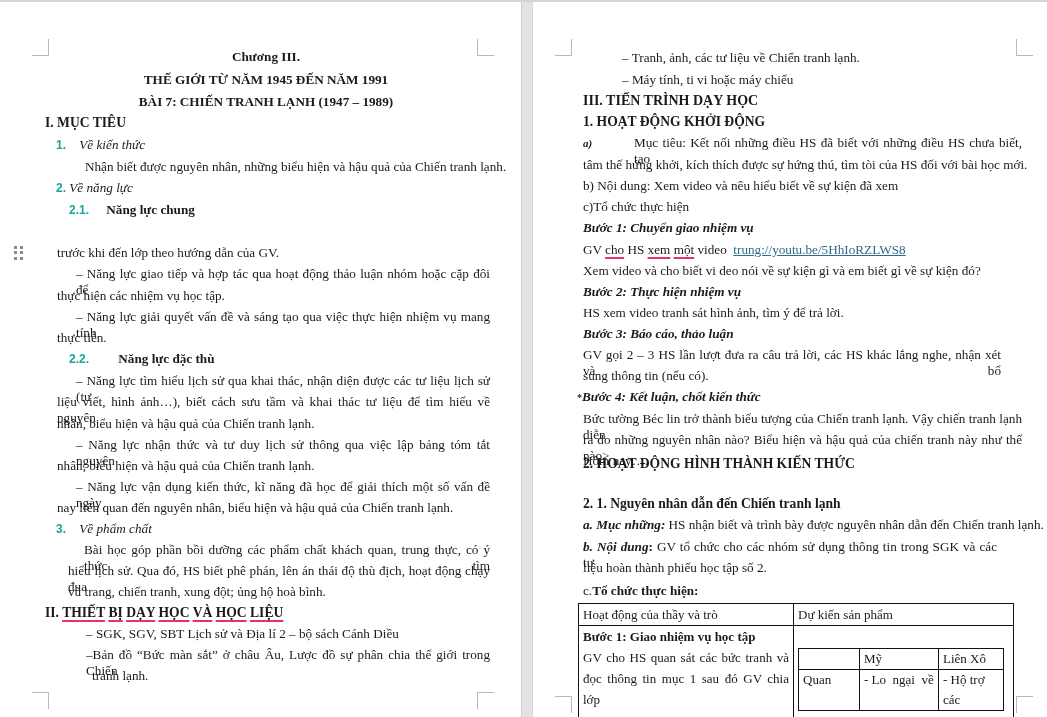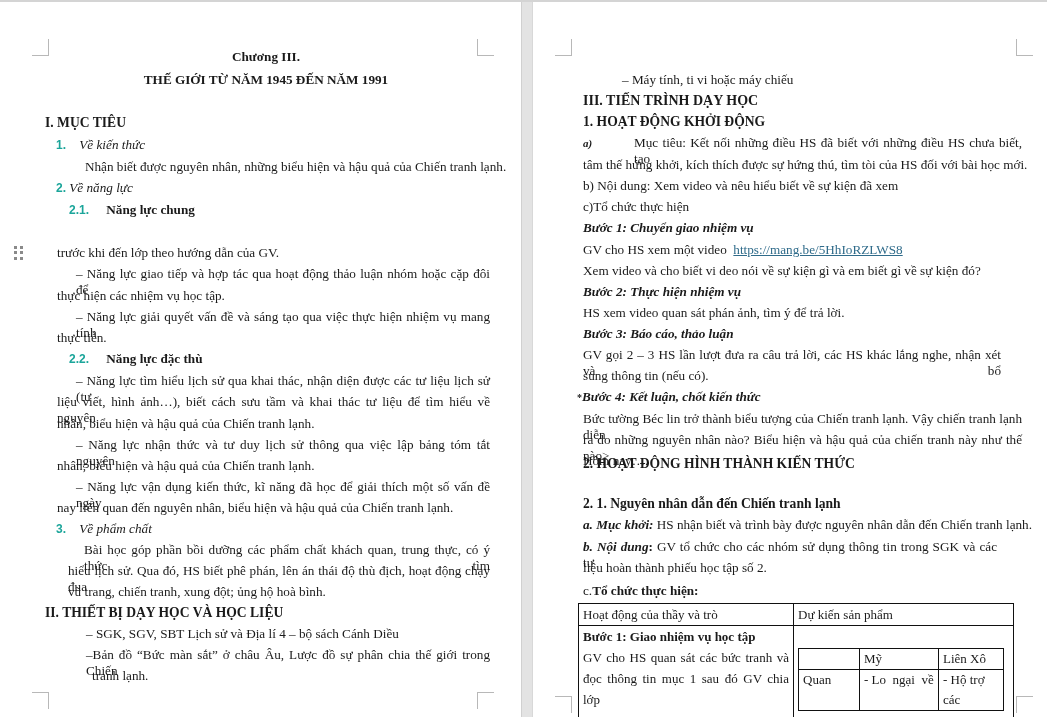--- a/index.html
+++ b/index.html
@@ -18,40 +18,41 @@
   .crop.br{border-left:1px solid #b8b8b8;border-top:1px solid #b8b8b8;}
   .drag-handle{position:absolute;left:14px;top:246px;width:10px;height:14px;
      display:grid;grid-template-columns:4px 4px;gap:2px 2px;}
   .drag-handle i{display:block;width:3px;height:3px;background:#8a8a8a;}
   .ln{position:absolute;white-space:nowrap;font-size:13.2px;line-height:16px;}
   .j{text-align:justify;text-align-last:justify;white-space:normal;}
   .b{font-weight:bold;}
   .it{font-style:italic;}
   .c{text-align:center;}
   .num{color:#1ba59a;font-family:"Liberation Sans","DejaVu Sans",sans-serif;font-weight:bold;font-size:12px;}
-  .sq{text-decoration-color:#e8306a;text-decoration-thickness:2px;text-underline-offset:3px;text-align:center;}
+  .sq{text-decoration:underline;text-decoration-color:#e8306a;text-decoration-thickness:2px;text-underline-offset:3px;text-align:center;}
   .link{color:#2f6b8a;text-decoration:underline;}
   table.tbl{position:absolute;border-collapse:collapse;font-size:13px;}
   table.tbl td{border:1.5px solid #111;vertical-align:top;padding:0 4px;line-height:21px;}
   table.inner{border-collapse:collapse;font-size:13px;}
   table.inner td{border:1.5px solid #111;padding:0 4px;line-height:20px;}
 </style>
 </head>
 <body>
 
 <div class="topline"></div>
 
 <div id="page1" class="page">
   <div class="crop tl" style="left:32px;top:37px;"></div>
   <div class="crop tr" style="left:477px;top:37px;"></div>
   <div class="crop bl" style="left:32px;top:690px;"></div>
   <div class="crop br" style="left:477px;top:690px;"></div>
 
   <div class="ln b c" style="left:46px;width:440px;top:47px;">Chương III.</div>
   <div class="ln b c" style="left:46px;width:440px;top:70px;">THẾ GIỚI TỪ NĂM 1945 ĐẾN NĂM 1991</div>
+  <div class="ln b c" style="left:46px;width:440px;top:92px;">BÀI 7: CHIẾN TRANH LẠNH (1947 – 1989)</div>
 
   <div class="ln b" style="left:45px;top:113px;font-size:13.6px;">I. MỤC TIÊU</div>
 
   <div class="ln" style="left:56px;top:135px;">
     <span class="num">1.</span>
     <span class="it" style="margin-left:10px;">Về kiến thức</span>
   </div>
   <div class="ln" style="left:85px;top:157px;">Nhận biết được nguyên nhân, những biểu hiện và hậu quả của Chiến tranh lạnh.</div>
 
   <div class="ln" style="left:56px;top:178px;">
@@ -64,42 +65,42 @@
     <span class="b" style="margin-left:14px;">Năng lực chung</span>
   </div>
   <div class="ln" style="left:57px;top:243px;">trước khi đến lớp theo hướng dẫn của GV.</div>
   <div class="ln j" style="left:76px;width:414px;top:264px;">–   Năng lực giao tiếp và hợp tác qua hoạt động thảo luận nhóm hoặc cặp đôi để</div>
   <div class="ln" style="left:57px;top:286px;">thực hiện các nhiệm vụ học tập.</div>
   <div class="ln j" style="left:76px;width:414px;top:307px;">–   Năng lực giải quyết vấn đề và sáng tạo qua việc thực hiện nhiệm vụ mang tính</div>
   <div class="ln" style="left:57px;top:328px;">thực tiễn.</div>
 
   <div class="ln" style="left:69px;top:349px;">
     <span class="num">2.2.</span>
-    <span class="b" style="margin-left:14px;">Năng lực đặc thù</span>
+    <span class="b" style="margin-left:26px;">Năng lực đặc thù</span>
   </div>
   <div class="ln j" style="left:76px;width:414px;top:371px;">–   Năng lực tìm hiểu lịch sử qua khai thác, nhận diện được các tư liệu lịch sử (tư</div>
   <div class="ln j" style="left:57px;width:433px;top:392px;">liệu viết, hình ảnh…), biết cách sưu tầm và khai thác tư liệu để tìm hiểu về nguyên</div>
   <div class="ln" style="left:57px;top:414px;">nhân, biểu hiện và hậu quả của Chiến tranh lạnh.</div>
   <div class="ln j" style="left:76px;width:414px;top:435px;">–   Năng lực nhận thức và tư duy lịch sử thông qua việc lập bảng tóm tắt nguyên</div>
   <div class="ln" style="left:57px;top:456px;">nhân, biểu hiện và hậu quả của Chiến tranh lạnh.</div>
   <div class="ln j" style="left:76px;width:414px;top:477px;">–   Năng lực vận dụng kiến thức, kĩ năng đã học để giải thích một số vấn đề ngày</div>
   <div class="ln" style="left:57px;top:498px;">nay liên quan đến nguyên nhân, biểu hiện và hậu quả của Chiến tranh lạnh.</div>
 
   <div class="ln" style="left:56px;top:519px;">
     <span class="num">3.</span>
     <span class="it" style="margin-left:10px;">Về phẩm chất</span>
   </div>
   <div class="ln j" style="left:84px;width:406px;top:540px;">Bài học góp phần bồi dưỡng các phẩm chất khách quan, trung thực, có ý thức tìm</div>
   <div class="ln j" style="left:68px;width:422px;top:561px;">hiểu lịch sử. Qua đó, HS biết phê phán, lên án thái độ thù địch, hoạt động chạy đua</div>
   <div class="ln" style="left:68px;top:582px;">vũ trang, chiến tranh, xung đột; ủng hộ hoà bình.</div>
 
   <div class="ln b" style="left:45px;top:603px;font-size:13.6px;">
     <span>II. </span><span class="sq">THIẾT</span> <span class="sq">BỊ</span> <span class="sq">DẠY</span> <span class="sq">HỌC</span> <span class="sq">VÀ</span> <span class="sq">HỌC</span> <span class="sq">LIỆU</span>
   </div>
-  <div class="ln" style="left:86px;top:624px;">– SGK, SGV, SBT Lịch sử và Địa lí 4 – bộ sách Cánh Diều</div>
+  <div class="ln" style="left:86px;top:624px;">– SGK, SGV, SBT Lịch sử và Địa lí 2 – bộ sách Cánh Diều</div>
   <div class="ln j" style="left:86px;width:404px;top:645px;">–Bản đồ “Bức màn sắt” ở châu Âu, Lược đồ sự phân chia thế giới trong Chiến</div>
   <div class="ln" style="left:92px;top:666px;">tranh lạnh.</div>
 </div>
 
 <div class="drag-handle">
   <i></i>
     <i></i>
     <i></i>
     <i></i>
     <i></i>
@@ -107,52 +108,53 @@
 </div>
 
 <div class="gutter"></div>
 
 <div id="page2" class="page">
   <div class="crop tl" style="left:22px;top:37px;"></div>
   <div class="crop tr" style="left:483px;top:37px;"></div>
   <div class="crop bl" style="left:22px;top:694px;"></div>
   <div class="crop br" style="left:483px;top:694px;"></div>
 
+  <div class="ln" style="left:89px;top:48px;">– Tranh, ảnh, các tư liệu về Chiến tranh lạnh.</div>
   <div class="ln" style="left:89px;top:70px;">– Máy tính, ti vi hoặc máy chiếu</div>
 
   <div class="ln b" style="left:50px;top:91px;font-size:14px;">III. TIẾN TRÌNH DẠY HỌC</div>
   <div class="ln b" style="left:50px;top:112px;font-size:13.6px;">1. HOẠT ĐỘNG KHỞI ĐỘNG</div>
 
   <div class="ln b it" style="left:50px;top:133px;font-size:11px;">a)</div>
   <div class="ln j" style="left:101px;width:388px;top:133px;">Mục tiêu: Kết nối những điều HS đã biết với những điều HS chưa biết, tạo</div>
   <div class="ln" style="left:50px;top:155px;">tâm thế hứng khởi, kích thích được sự hứng thú, tìm tòi của HS đối với bài học mới.</div>
   <div class="ln" style="left:50px;top:176px;">b) Nội dung: Xem video và nêu hiểu biết về sự kiện đã xem</div>
   <div class="ln" style="left:50px;top:197px;">c)Tổ chức thực hiện</div>
   <div class="ln b it" style="left:50px;top:218px;">Bước 1: Chuyển giao nhiệm vụ</div>
 
   <div class="ln" style="left:50px;top:240px;">
-    <span>GV </span><span class="sq">cho</span><span> HS </span><span class="sq">xem</span><span> </span><span class="sq">một</span><span style="white-space:pre;"> video  </span><span class="link">https://mang.be/5HhIoRZLWS8</span>
+    <span>GV </span><span class="sq">cho</span><span> HS </span><span class="sq">xem</span><span> </span><span class="sq">một</span><span style="white-space:pre;"> video  </span><span class="link">trung://youtu.be/5HhIoRZLWS8</span>
   </div>
   <div class="ln" style="left:50px;top:261px;">Xem video và cho biết vi deo nói về sự kiện gì và em biết gì về sự kiện đó?</div>
   <div class="ln b it" style="left:50px;top:282px;">Bước 2: Thực hiện nhiệm vụ</div>
-  <div class="ln" style="left:50px;top:303px;">HS xem video quan sát phán ảnh, tìm ý để trả lời.</div>
+  <div class="ln" style="left:50px;top:303px;">HS xem video tranh sát hình ảnh, tìm ý để trả lời.</div>
   <div class="ln b it" style="left:50px;top:324px;">Bước 3: Báo cáo, thảo luận</div>
   <div class="ln j" style="left:50px;width:418px;top:345px;">GV gọi 2 – 3 HS lần lượt đưa ra câu trả lời, các HS khác lắng nghe, nhận xét và bổ</div>
   <div class="ln" style="left:50px;top:366px;">sung thông tin (nếu có).</div>
   <div class="ln b it" style="left:44px;top:387px;">
     <span style="font-size:10px;font-style:normal;">*</span><span>Bước 4: Kết luận, chốt kiến thức</span>
   </div>
   <div class="ln j" style="left:50px;width:439px;top:409px;">Bức tường Béc lin trở thành biểu tượng của Chiến tranh lạnh. Vậy chiến tranh lạnh diễn</div>
   <div class="ln j" style="left:50px;width:439px;top:430px;">ra do những nguyên nhân nào? Biểu hiện và hậu quả của chiến tranh này như thế nào&gt;</div>
   <div class="ln" style="left:50px;top:451px;">Hôm nay….</div>
 
   <div class="ln b" style="left:50px;top:454px;font-size:13.6px;">2. HOẠT ĐỘNG HÌNH THÀNH KIẾN THỨC</div>
   <div class="ln b" style="left:50px;top:494px;font-size:13.6px;">2. 1. Nguyên nhân dẫn đến Chiến tranh lạnh</div>
   <div class="ln" style="left:50px;top:515px;">
-    <span class="b it">a. Mục khởi:</span><span> HS nhận biết và trình bày được nguyên nhân dẫn đến Chiến tranh lạnh.</span>
+    <span class="b it">a. Mục những:</span><span> HS nhận biết và trình bày được nguyên nhân dẫn đến Chiến tranh lạnh.</span>
   </div>
   <div class="ln j" style="left:50px;width:414px;top:537px;">
     <span class="b it">b. Nội dung</span><span class="b">:</span><span> GV  tổ chức cho các nhóm sử dụng thông tin trong SGK và các tư</span>
   </div>
   <div class="ln" style="left:50px;top:558px;">liệu  hoàn thành phiếu học tập số 2.</div>
   <div class="ln" style="left:50px;top:581px;">
     <span>c.</span><span class="b">Tổ chức thực hiện:</span>
   </div>
 
   <table class="tbl" style="left:45px;top:601px;width:436px;">

